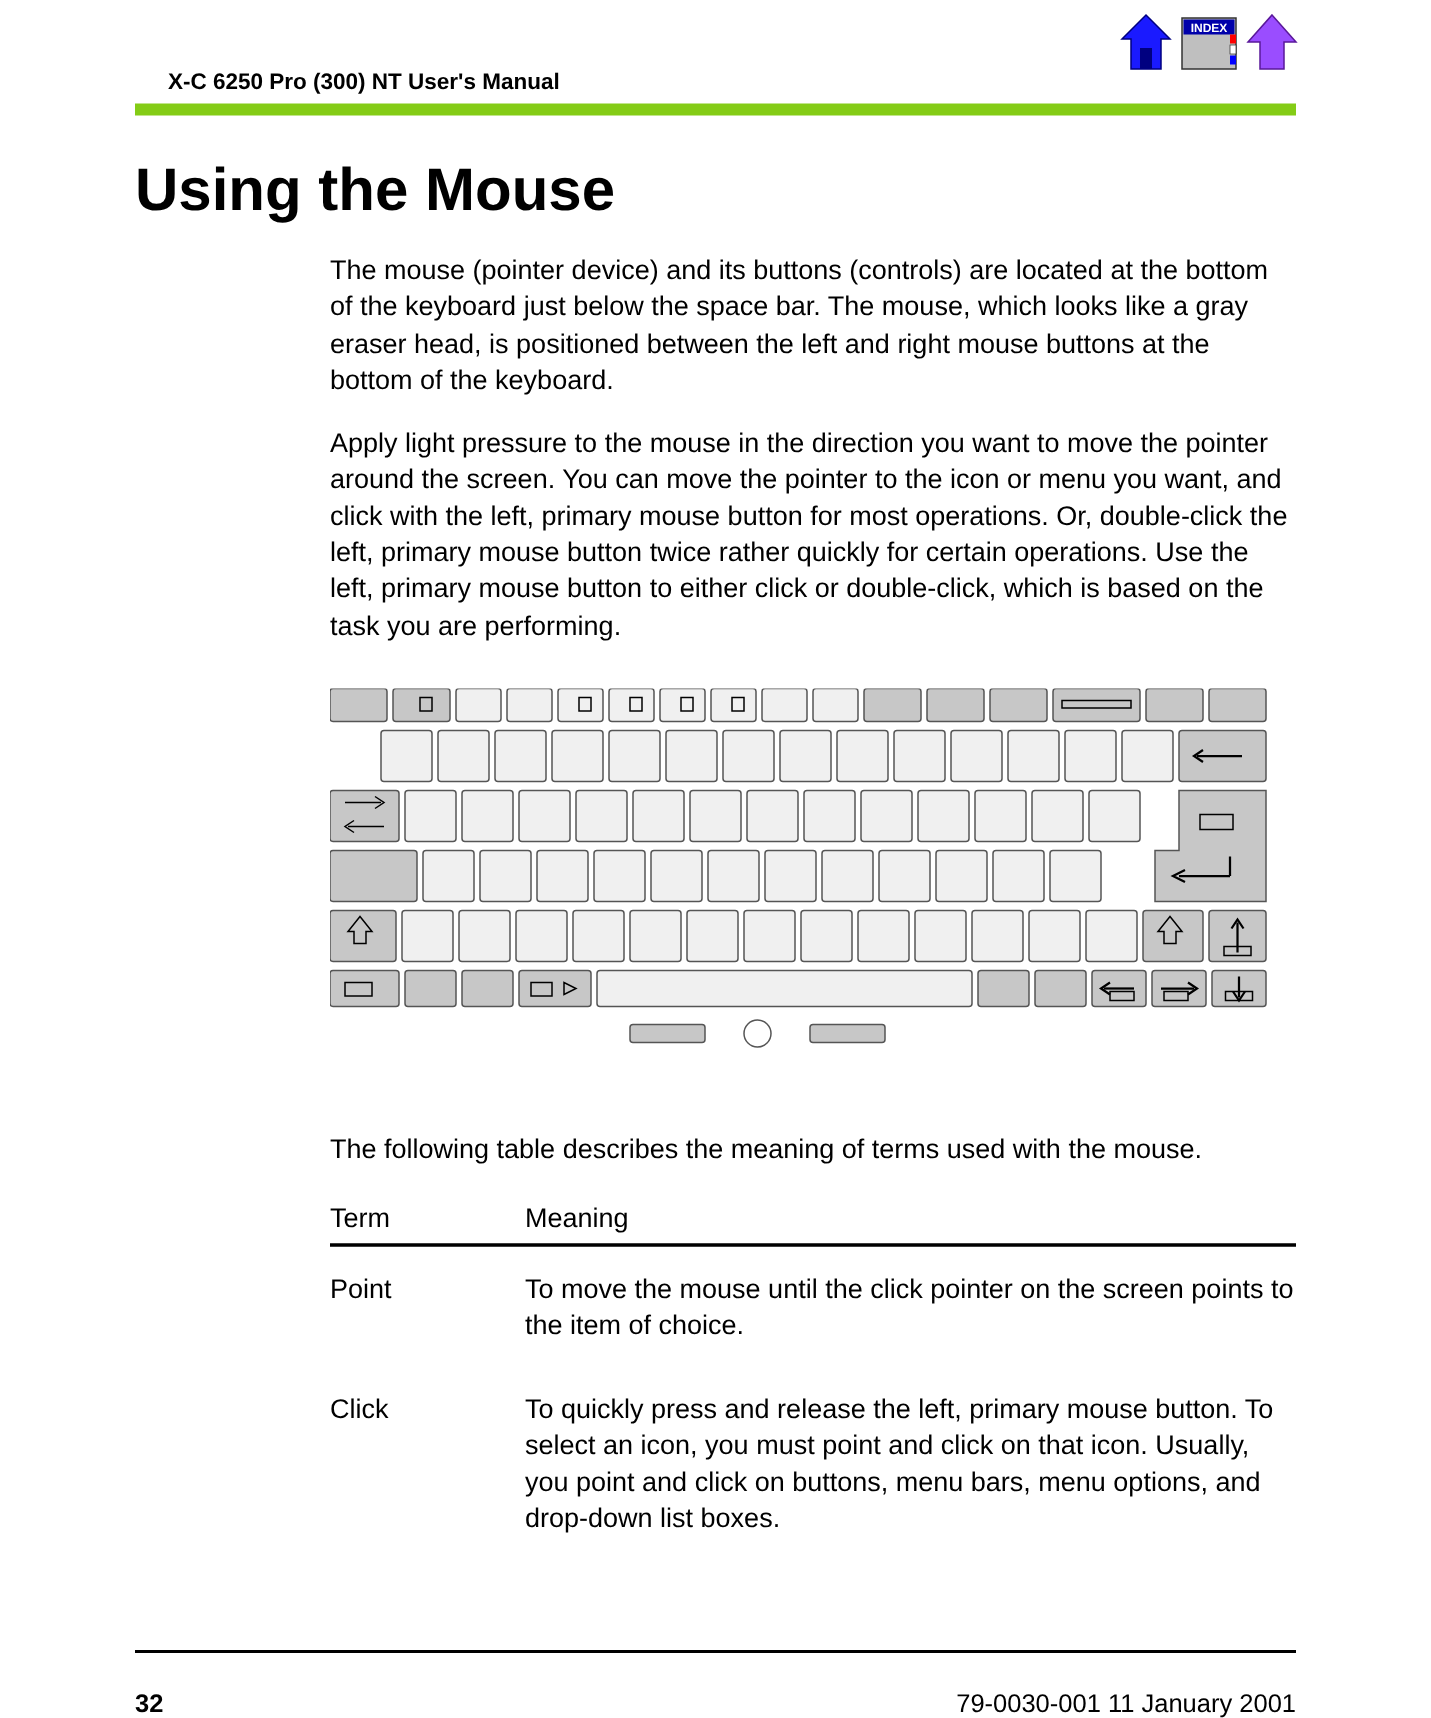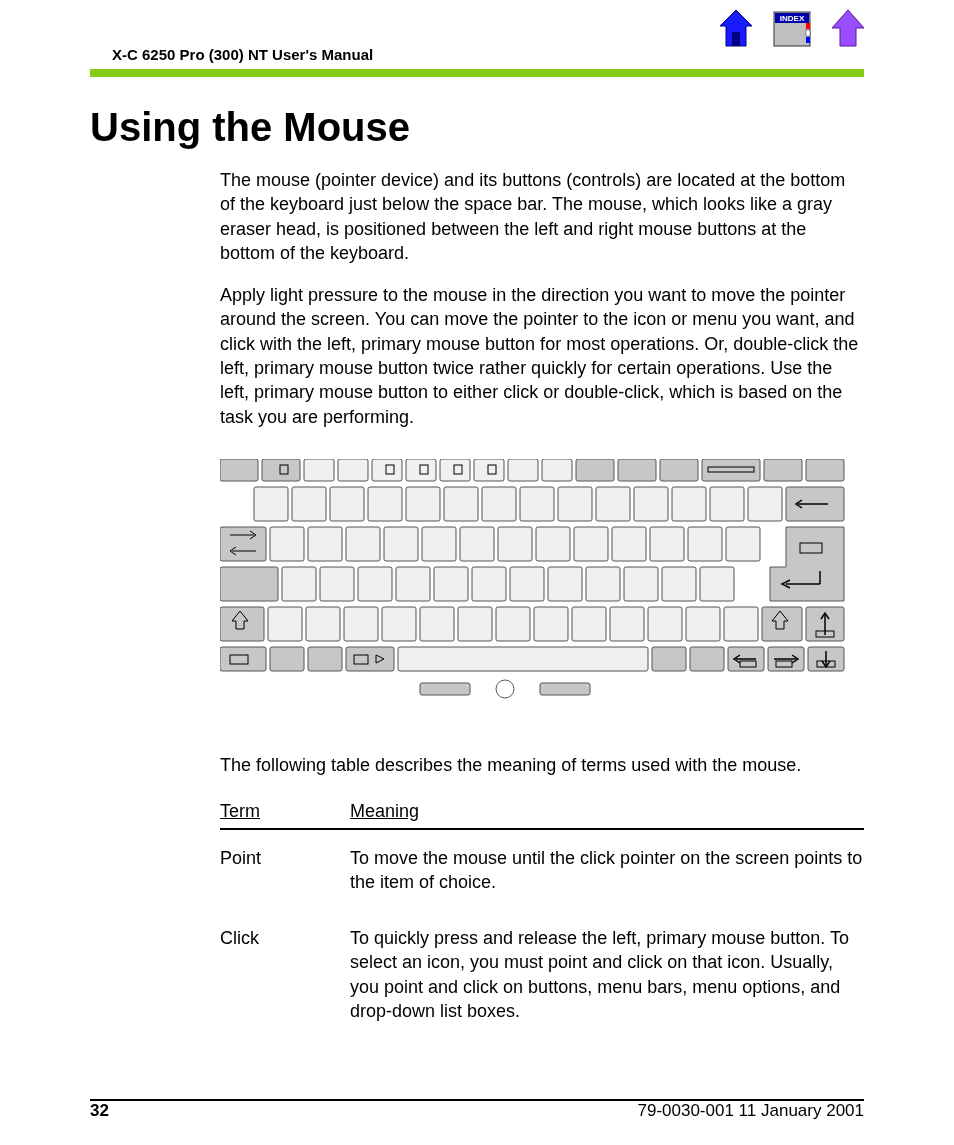--- a/index.html
+++ b/index.html
@@ -13,21 +13,21 @@
   .page {
     padding: 20px 90px 30px 90px;
     position: relative;
     box-sizing: border-box;
   }
   .nav-icons {
     position: absolute;
     top: 8px;
     right: 88px;
     display: flex;
-    gap: 18px;
+    gap: 4px;
     align-items: flex-end;
   }
   .running-head {
     font-weight: bold;
     font-size: 15px;
     padding: 26px 0 6px 22px;
     border-bottom: 8px solid #84cc16;
   }
   h1.section-title {
     font-size: 40px;
@@ -47,31 +47,30 @@
   .term-table {
     width: 100%;
     border-collapse: collapse;
     font-size: 18px;
   }
   .term-table th {
     text-align: left;
     font-weight: normal;
     padding: 4px 0;
     border-bottom: 2px solid #000;
-    text-decoration: underline;
   }
   .term-table td {
     vertical-align: top;
     padding: 16px 0;
   }
   .term-table td.term-col { width: 130px; }
   .footer {
     border-top: 2px solid #000;
     margin-top: 60px;
-    padding-top: 0;
+    padding-top: 24px;
     display: flex;
     justify-content: space-between;
     font-size: 17px;
   }
   .footer .pn { font-weight: bold; }
 </style>
 </head>
 <body>
 
 <div class="page">

